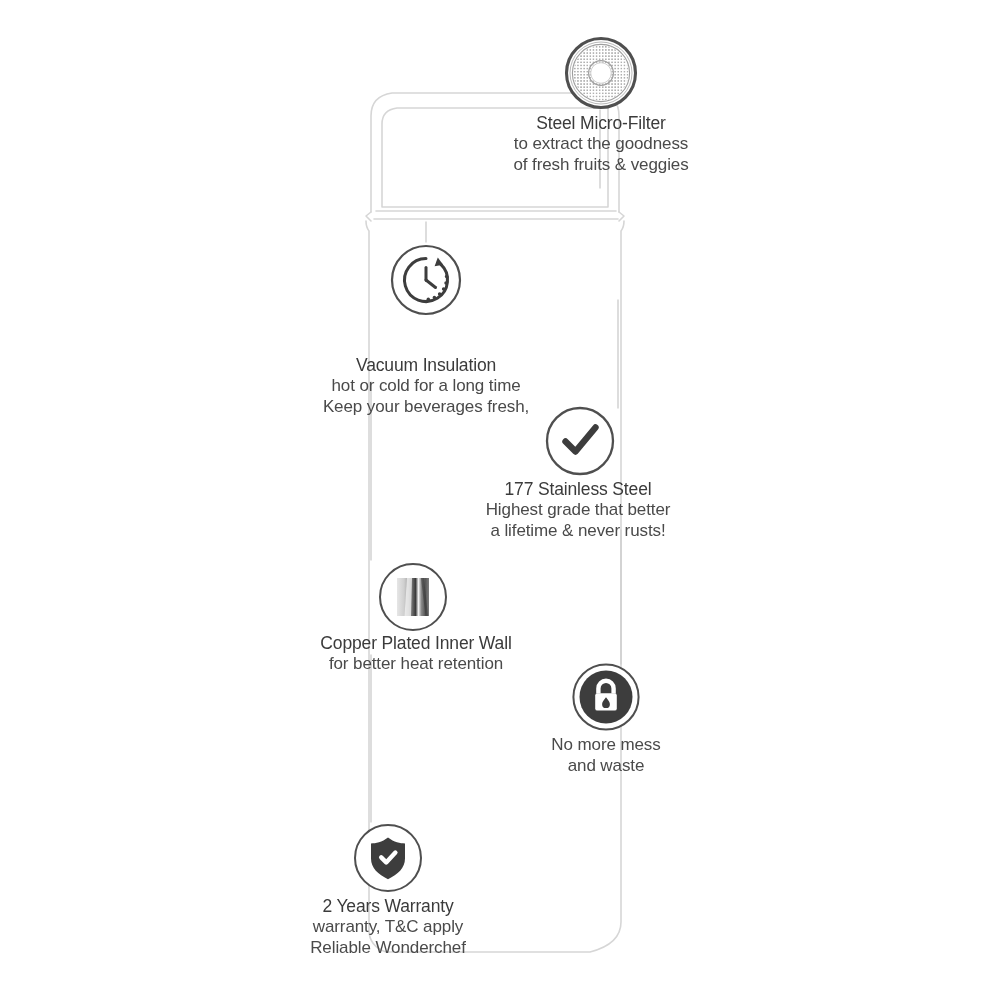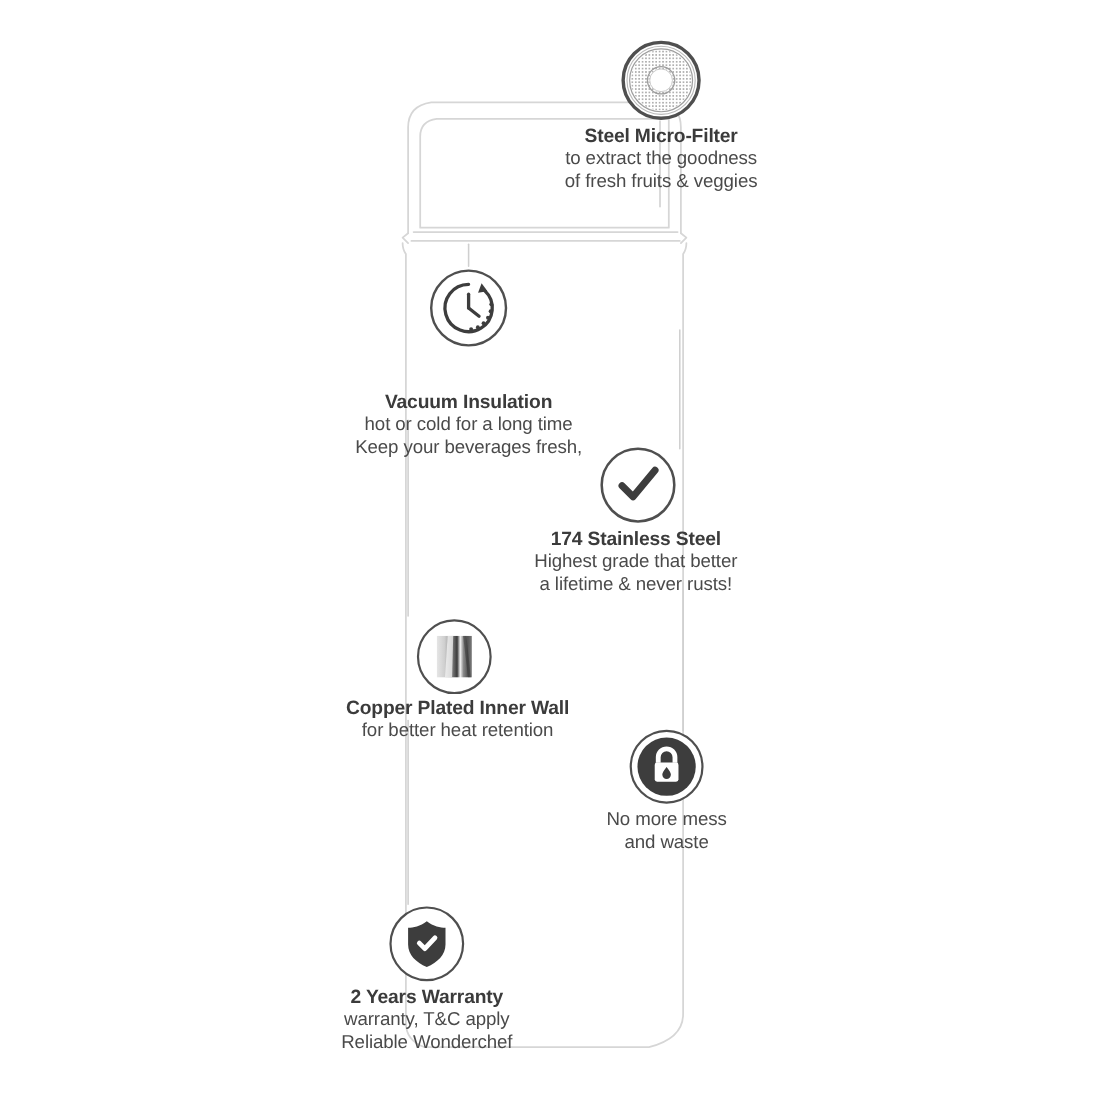--- a/index.html
+++ b/index.html
@@ -35,21 +35,21 @@
     width: 74px;
     height: 74px;
   }
   .feature .text-block {
     position: absolute;
     width: 300px;
   }
   .feature.align-center .text-block { text-align: center; }
   .f-title {
     font-size: 17.5px;
-    font-weight: bold;
+    font-weight: normal;
     color: #3b3b3b;
     letter-spacing: -0.15px;
     line-height: 22px;
     white-space: nowrap;
   }
   .f-desc {
     font-size: 17px;
     font-weight: normal;
     color: #4a4a4a;
     line-height: 20.5px;
@@ -153,21 +153,21 @@
   </div>
 
   <div class="feature align-center">
     <div class="icon-wrap" style="left:545px; top:406px; width:70px; height:70px;">
       <svg viewBox="0 0 70 70" width="70" height="70">
         <circle cx="35" cy="35" r="33" fill="#ffffff" stroke="#4f4f4f" stroke-width="2.3"></circle>
         <path d="M20.5,35.5 L30.5,45.5 L50.5,21.5" fill="none" stroke="#3d3d3d" stroke-width="6.4" stroke-linecap="round" stroke-linejoin="round"></path>
       </svg>
     </div>
     <div class="text-block" style="left:428px; top:478px; width:300px;">
-      <div class="f-title">174 Stainless Steel</div>
+      <div class="f-title">177 Stainless Steel</div>
       <div class="f-desc">
         <span>Highest grade that better</span>
         <span>a lifetime &amp; never rusts!</span>
       </div>
     </div>
   </div>
 
   <div class="feature align-center">
     <div class="icon-wrap" style="left:378px; top:562px; width:70px; height:70px;">
       <svg viewBox="0 0 70 70" width="70" height="70">

